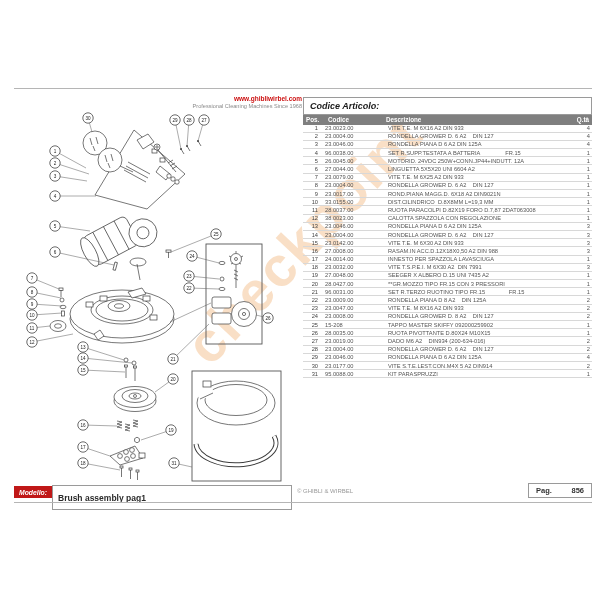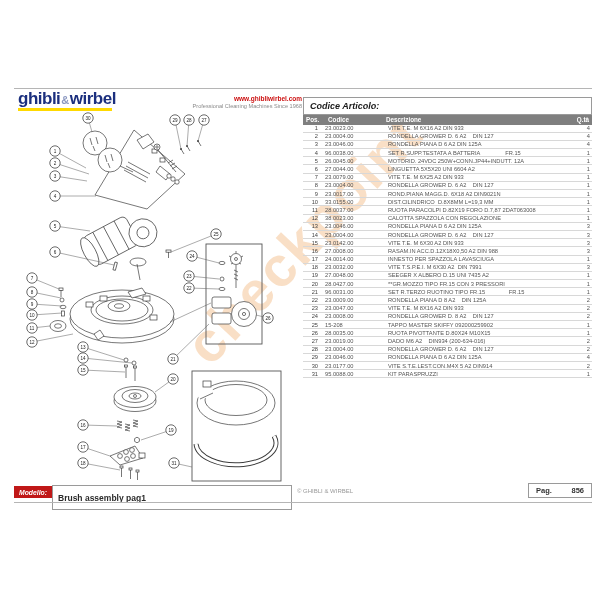--- a/index.html
+++ b/index.html
@@ -65,24 +65,20 @@
         display:flex;align-items:center;justify-content:space-between;padding:0 7px;
         box-sizing:border-box;font-size:7.5px;font-weight:bold;color:#333;background:#fff;text-align:right;}
 </style>
 </head>
 <body>
 
 <div class="page">
 
   <div class="rule top-rule"></div>
 
-  <div class="logo">
-    <span>ghibli</span><span class="amp">&amp;</span><span>wirbel</span>
-    <div class="logo-underline"></div>
-  </div>
 
   <div class="site-block">
     <div class="site-url">www.ghibliwirbel.com</div>
     <div class="tagline">Professional Cleaning Machines Since 1968</div>
   </div>
 
   <div class="watermark">checkpoint</div>
 
   <svg class="diagram" viewBox="0 0 600 600">
 

